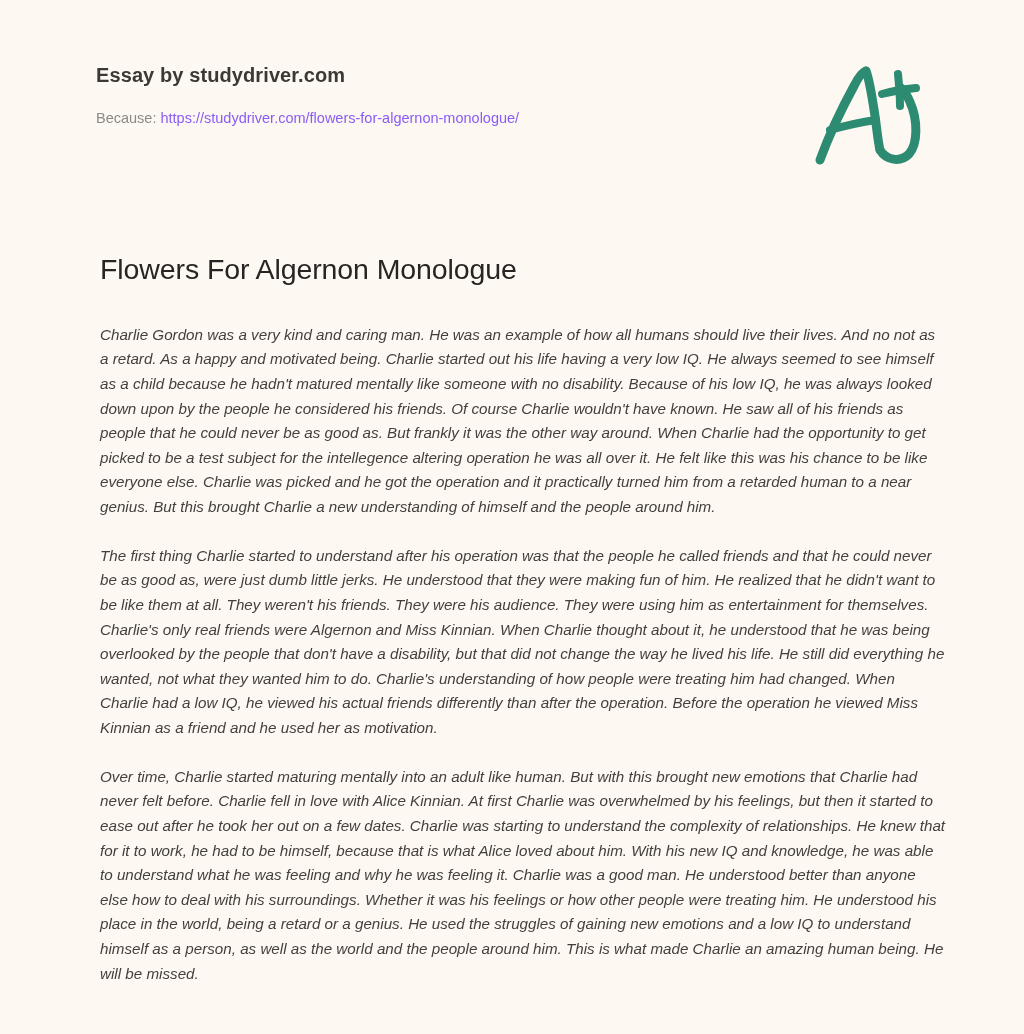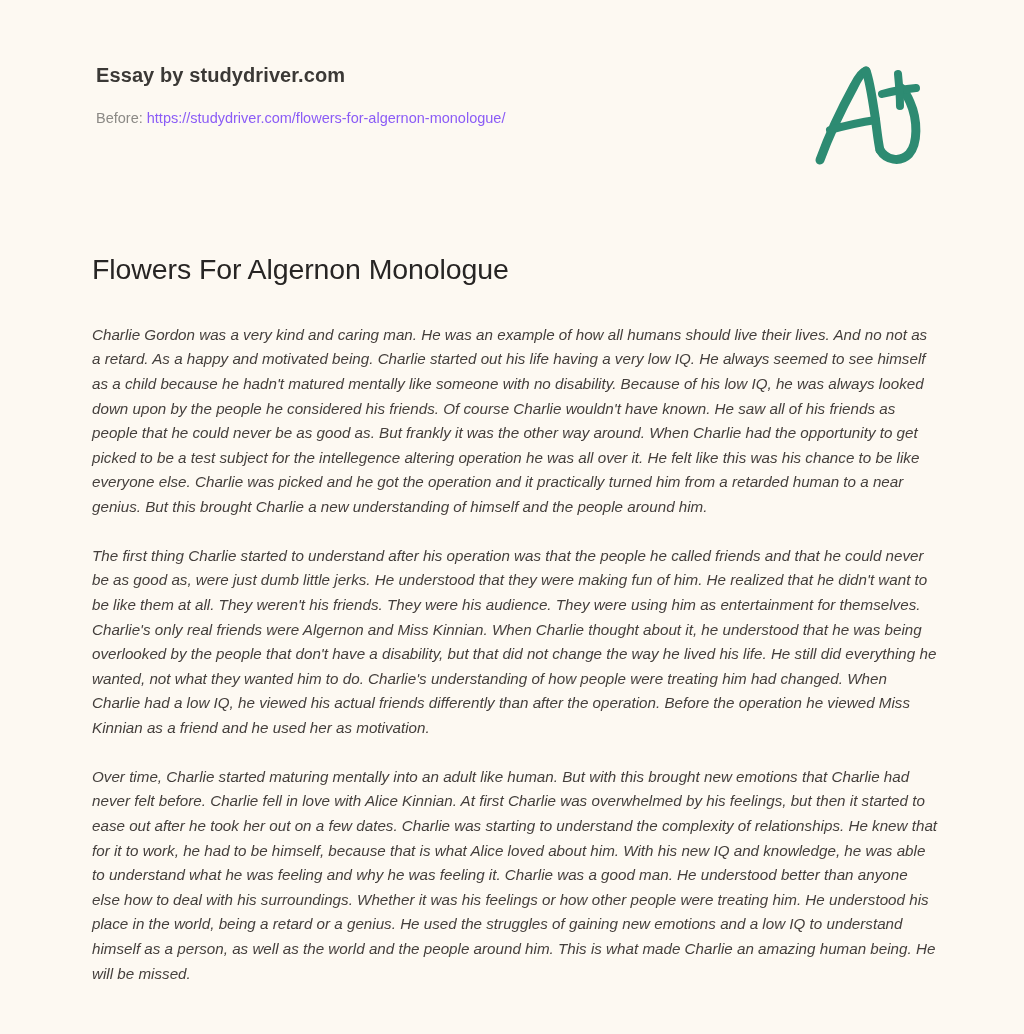--- a/index.html
+++ b/index.html
@@ -74,21 +74,21 @@
   }
   .logo svg {
     display: block;
     width: 118px;
     height: 104px;
   }
 
   
   .article {
     position: absolute;
-    left: 92px;
+    left: 100px;
     top: 252px;
     width: 846px;
   }
 
   .article-title {
     margin: 0;
     font-size: 28.5px;
     font-weight: normal;
     color: #272524;
     line-height: 1.25;
@@ -115,21 +115,21 @@
 <body>
 
 <div class="page">
 
   <div class="header">
 
     <div class="header-text-block">
       <div class="essay-by">Essay by studydriver.com</div>
 
       <div class="source-line">
-        <span class="source-label">Before:</span>
+        <span class="source-label">Because:</span>
         <a class="source-url" href="#">https://studydriver.com/flowers-for-algernon-monologue/</a>
       </div>
     </div>
 
     <div class="logo">
       <svg viewBox="0 0 118 104" xmlns="http://www.w3.org/2000/svg">
         <g fill="none" stroke="#2d8b72" stroke-linecap="round" stroke-linejoin="round">
 
           <path d="M10 96 C 18 74, 32 44, 44 22 C 48 14, 52 8, 56 7" stroke-width="9"></path>
 

